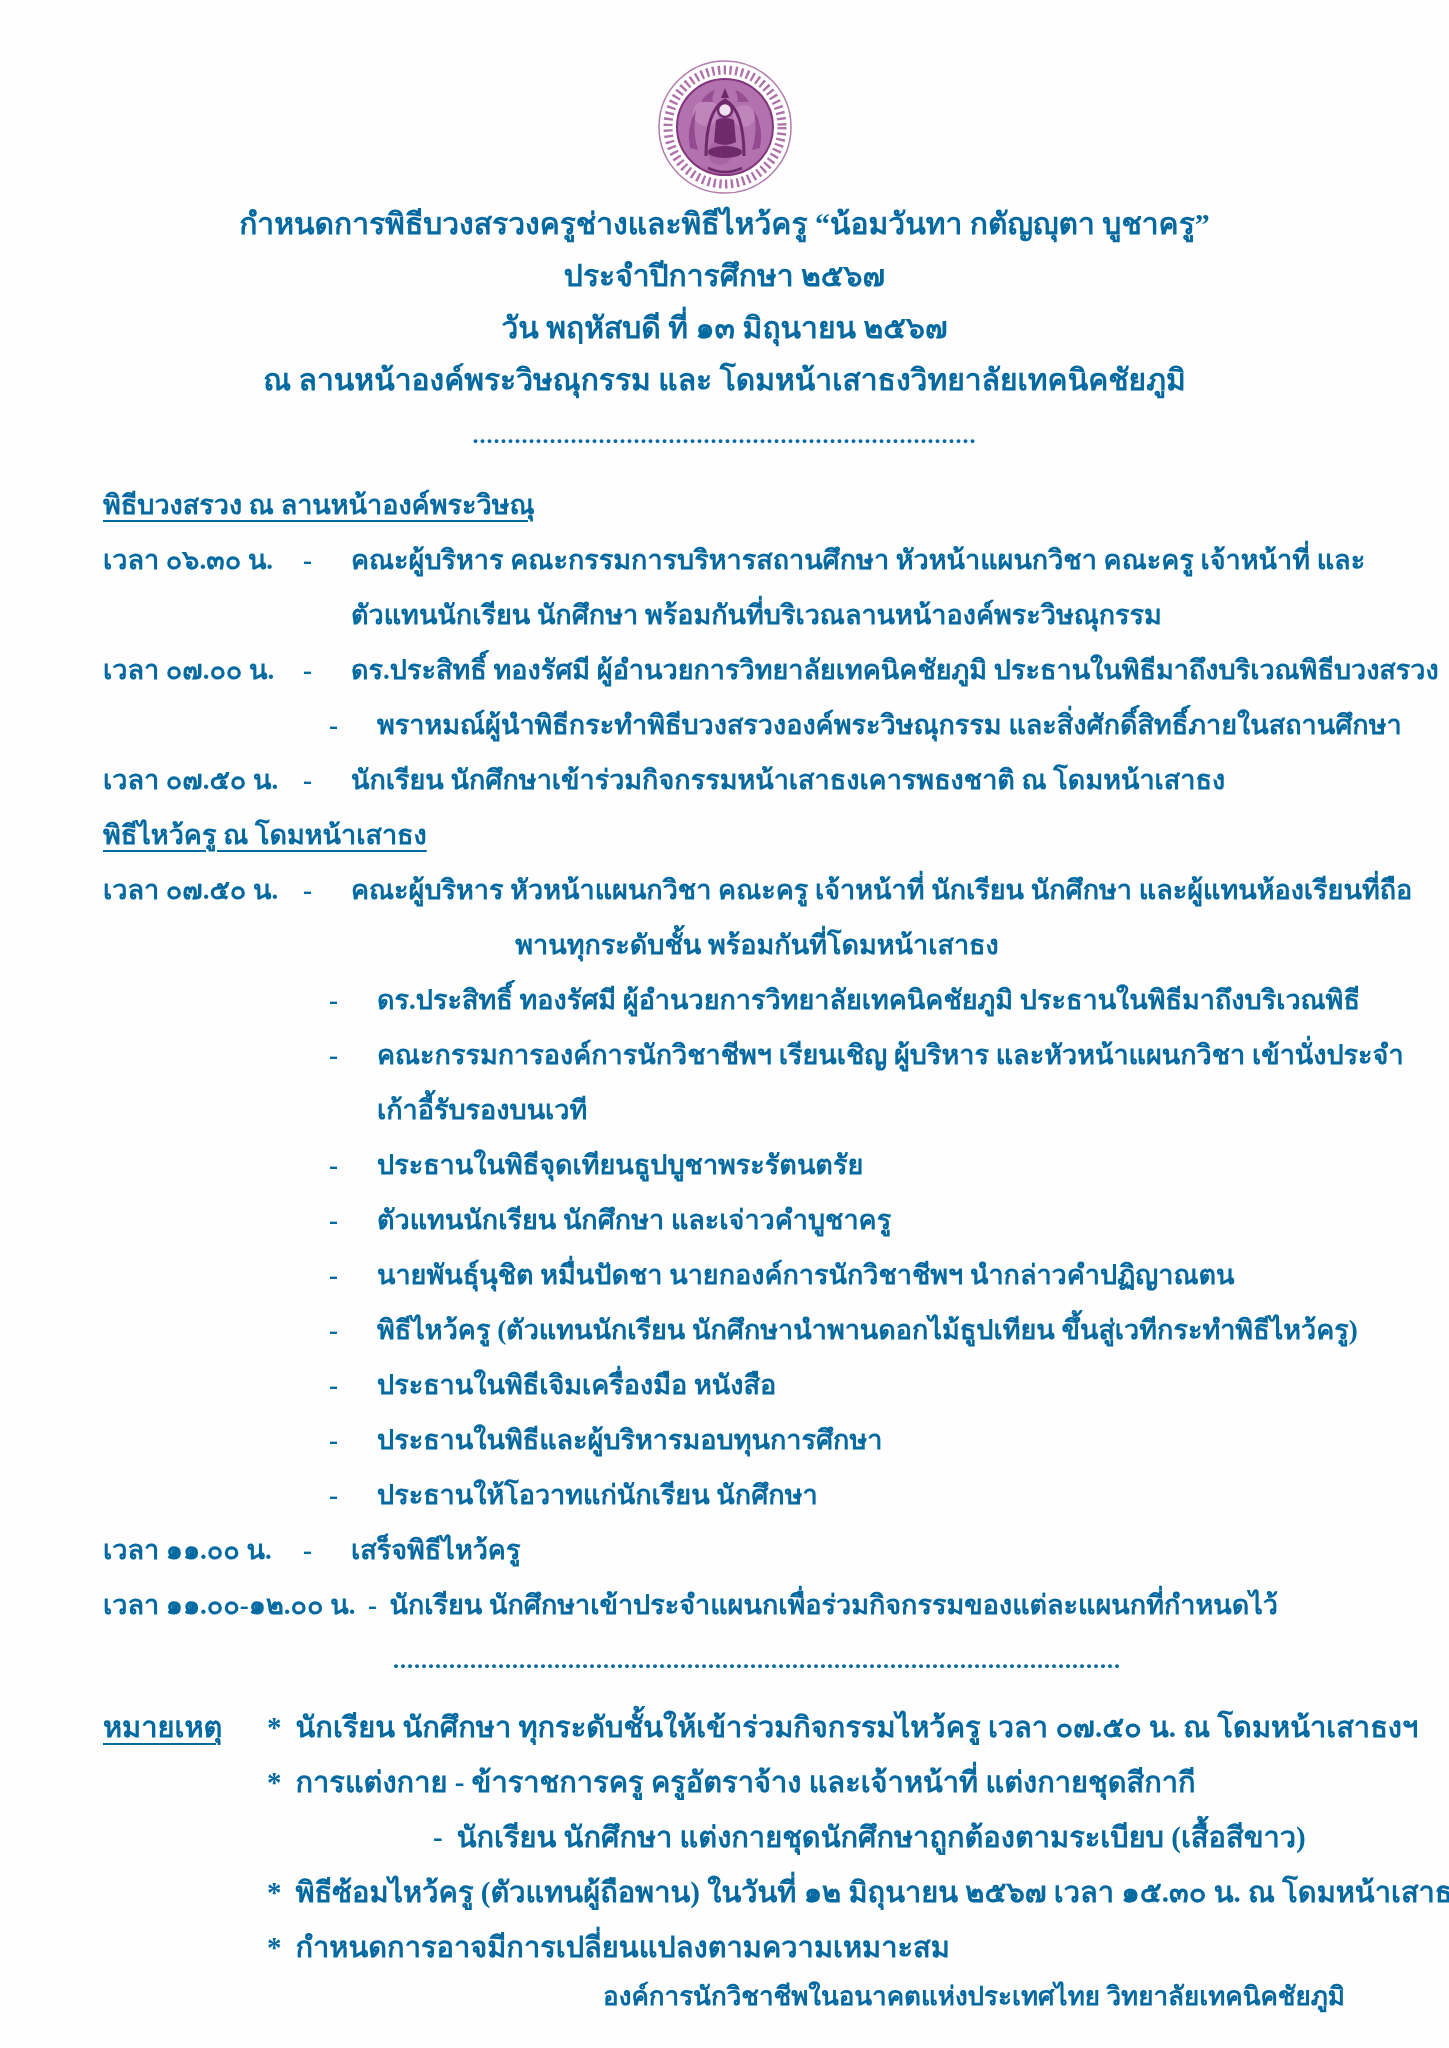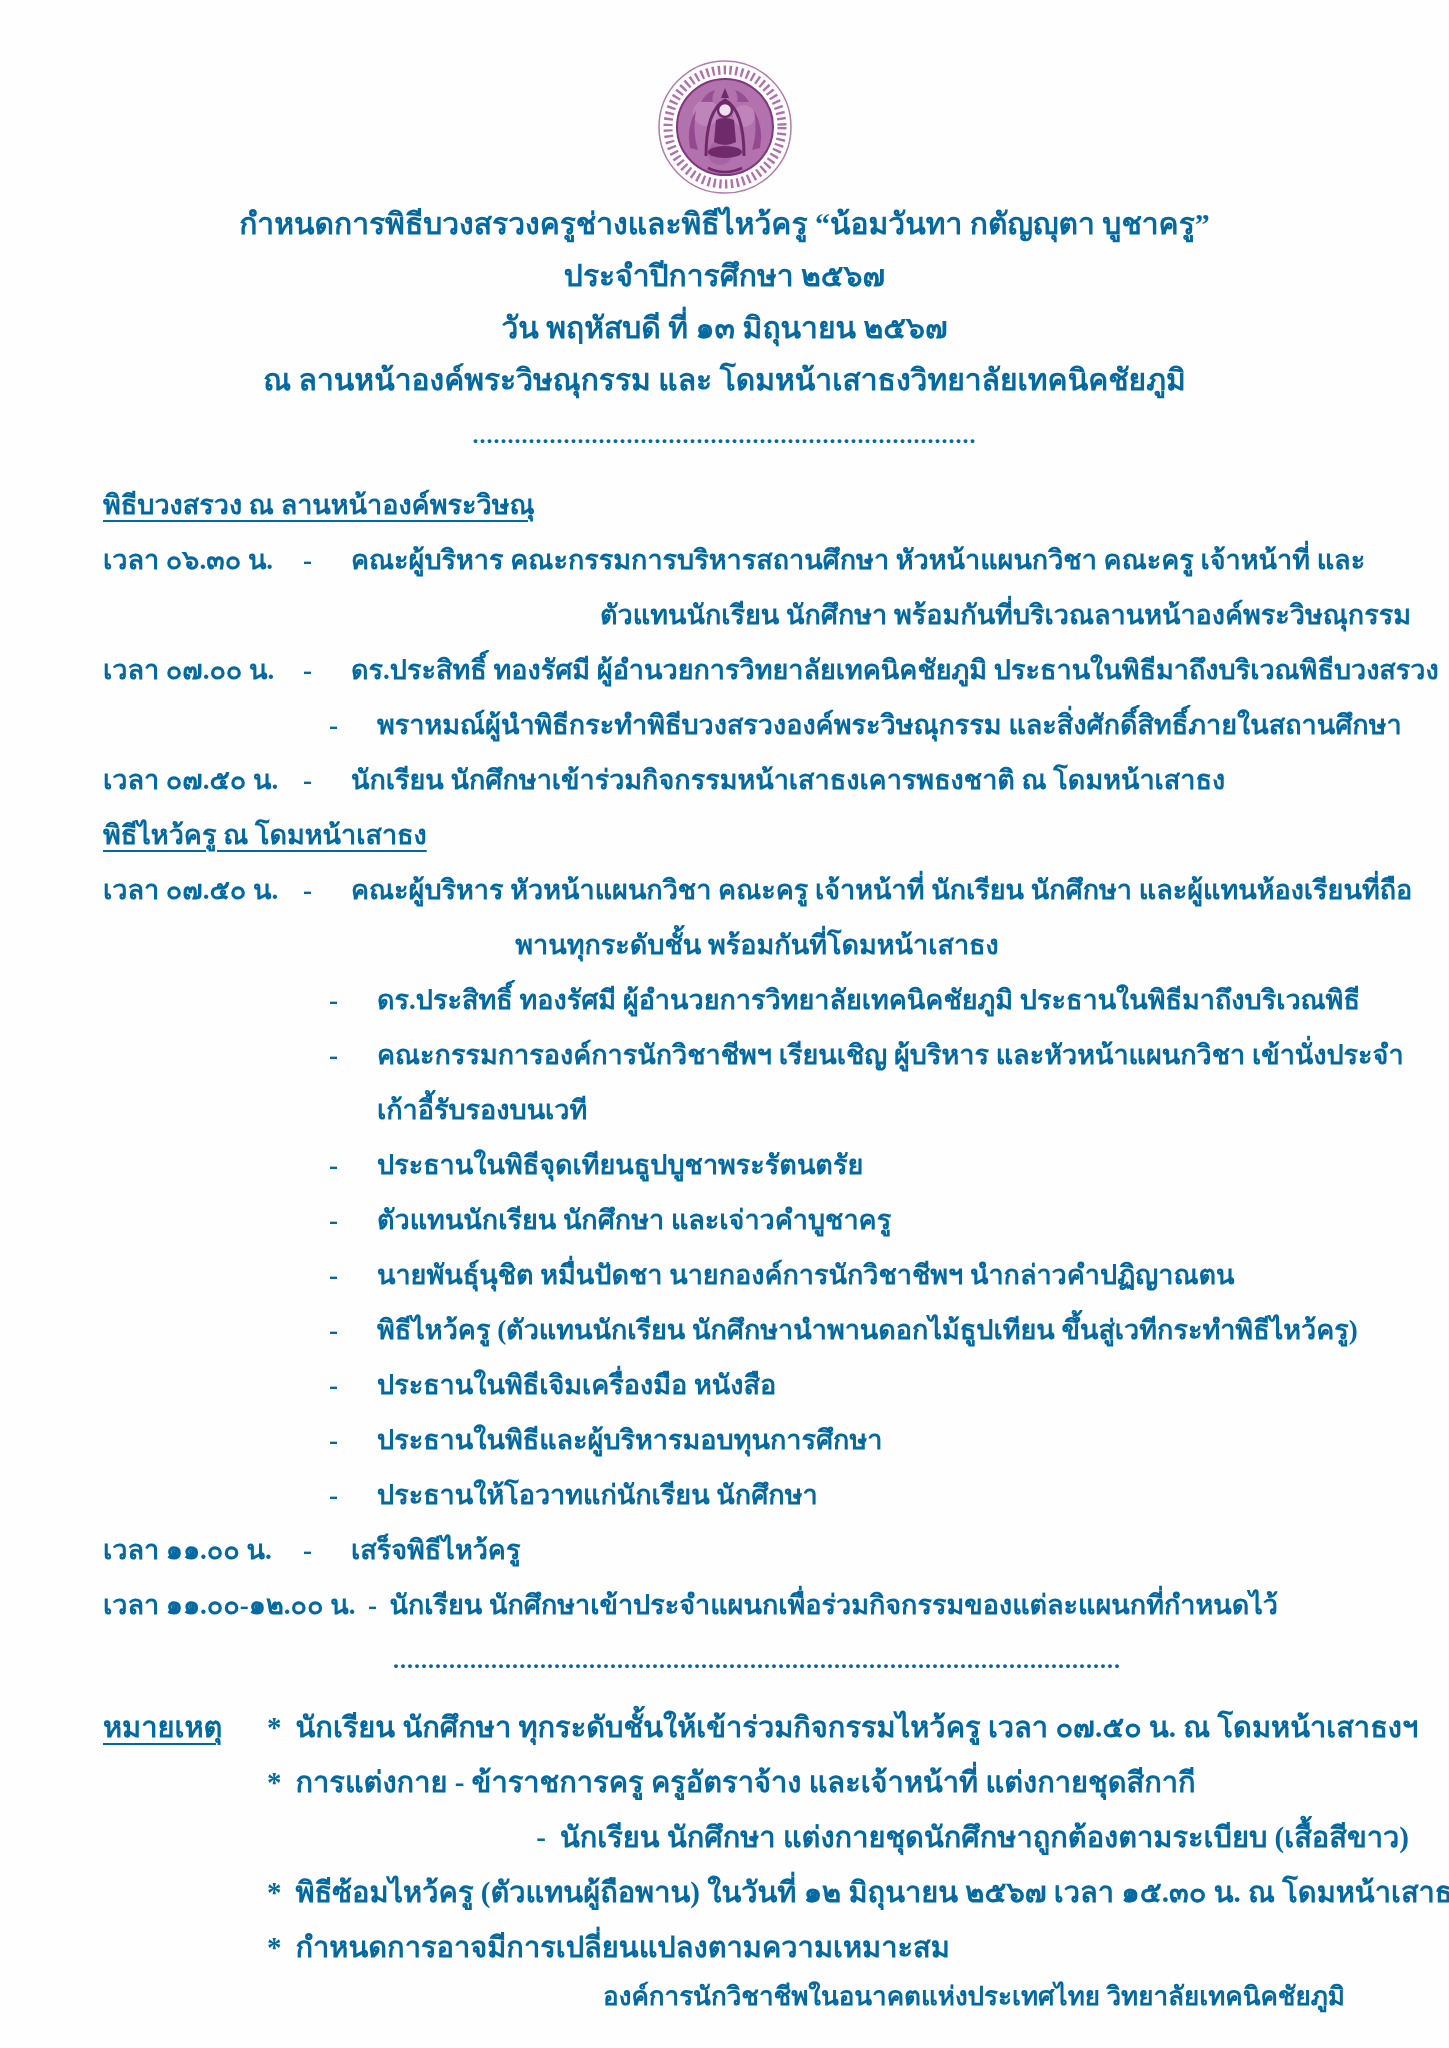--- a/index.html
+++ b/index.html
@@ -30,36 +30,36 @@
     font-weight:700;
     text-decoration:underline;
     text-underline-offset:6px;
     text-decoration-thickness:2px;
     white-space:nowrap;
   }
   .row{white-space:nowrap;}
   .time{display:inline-block;min-width:200px;}
   .dash{display:inline-block;width:48px;}
   .spacer{display:inline-block;min-width:226px;}
-  .cont{padding-left:248px;white-space:nowrap;text-align:right;}
+  .cont{padding-left:248px;white-space:nowrap;}
   .cont-deep{padding-left:274px;white-space:nowrap;}
   .cont-left{padding-left:0;white-space:nowrap;text-align:center;}
   .schedule .dots-line{text-align:center;font-size:24px;letter-spacing:1px;font-weight:700;}
   
   .notes{
     position:absolute;top:1700px;left:103px;right:40px;
     font-size:29px;line-height:55px;font-weight:600;
   }
   .notes-label{
     position:absolute;left:0;top:0;
     font-weight:700;text-decoration:underline;
     text-underline-offset:6px;text-decoration-thickness:2px;
   }
   .note{padding-left:164px;white-space:nowrap;}
-  .note-sub{padding-left:330px;white-space:nowrap;text-align:right;}
+  .note-sub{padding-left:330px;white-space:nowrap;}
   .bullet{display:inline-block;padding-right:14px;}
   
   .footer{
     position:absolute;top:1975px;left:103px;right:104px;
     text-align:right;font-size:26px;font-weight:600;
   }
 </style>
 </head>
 <body>
 

